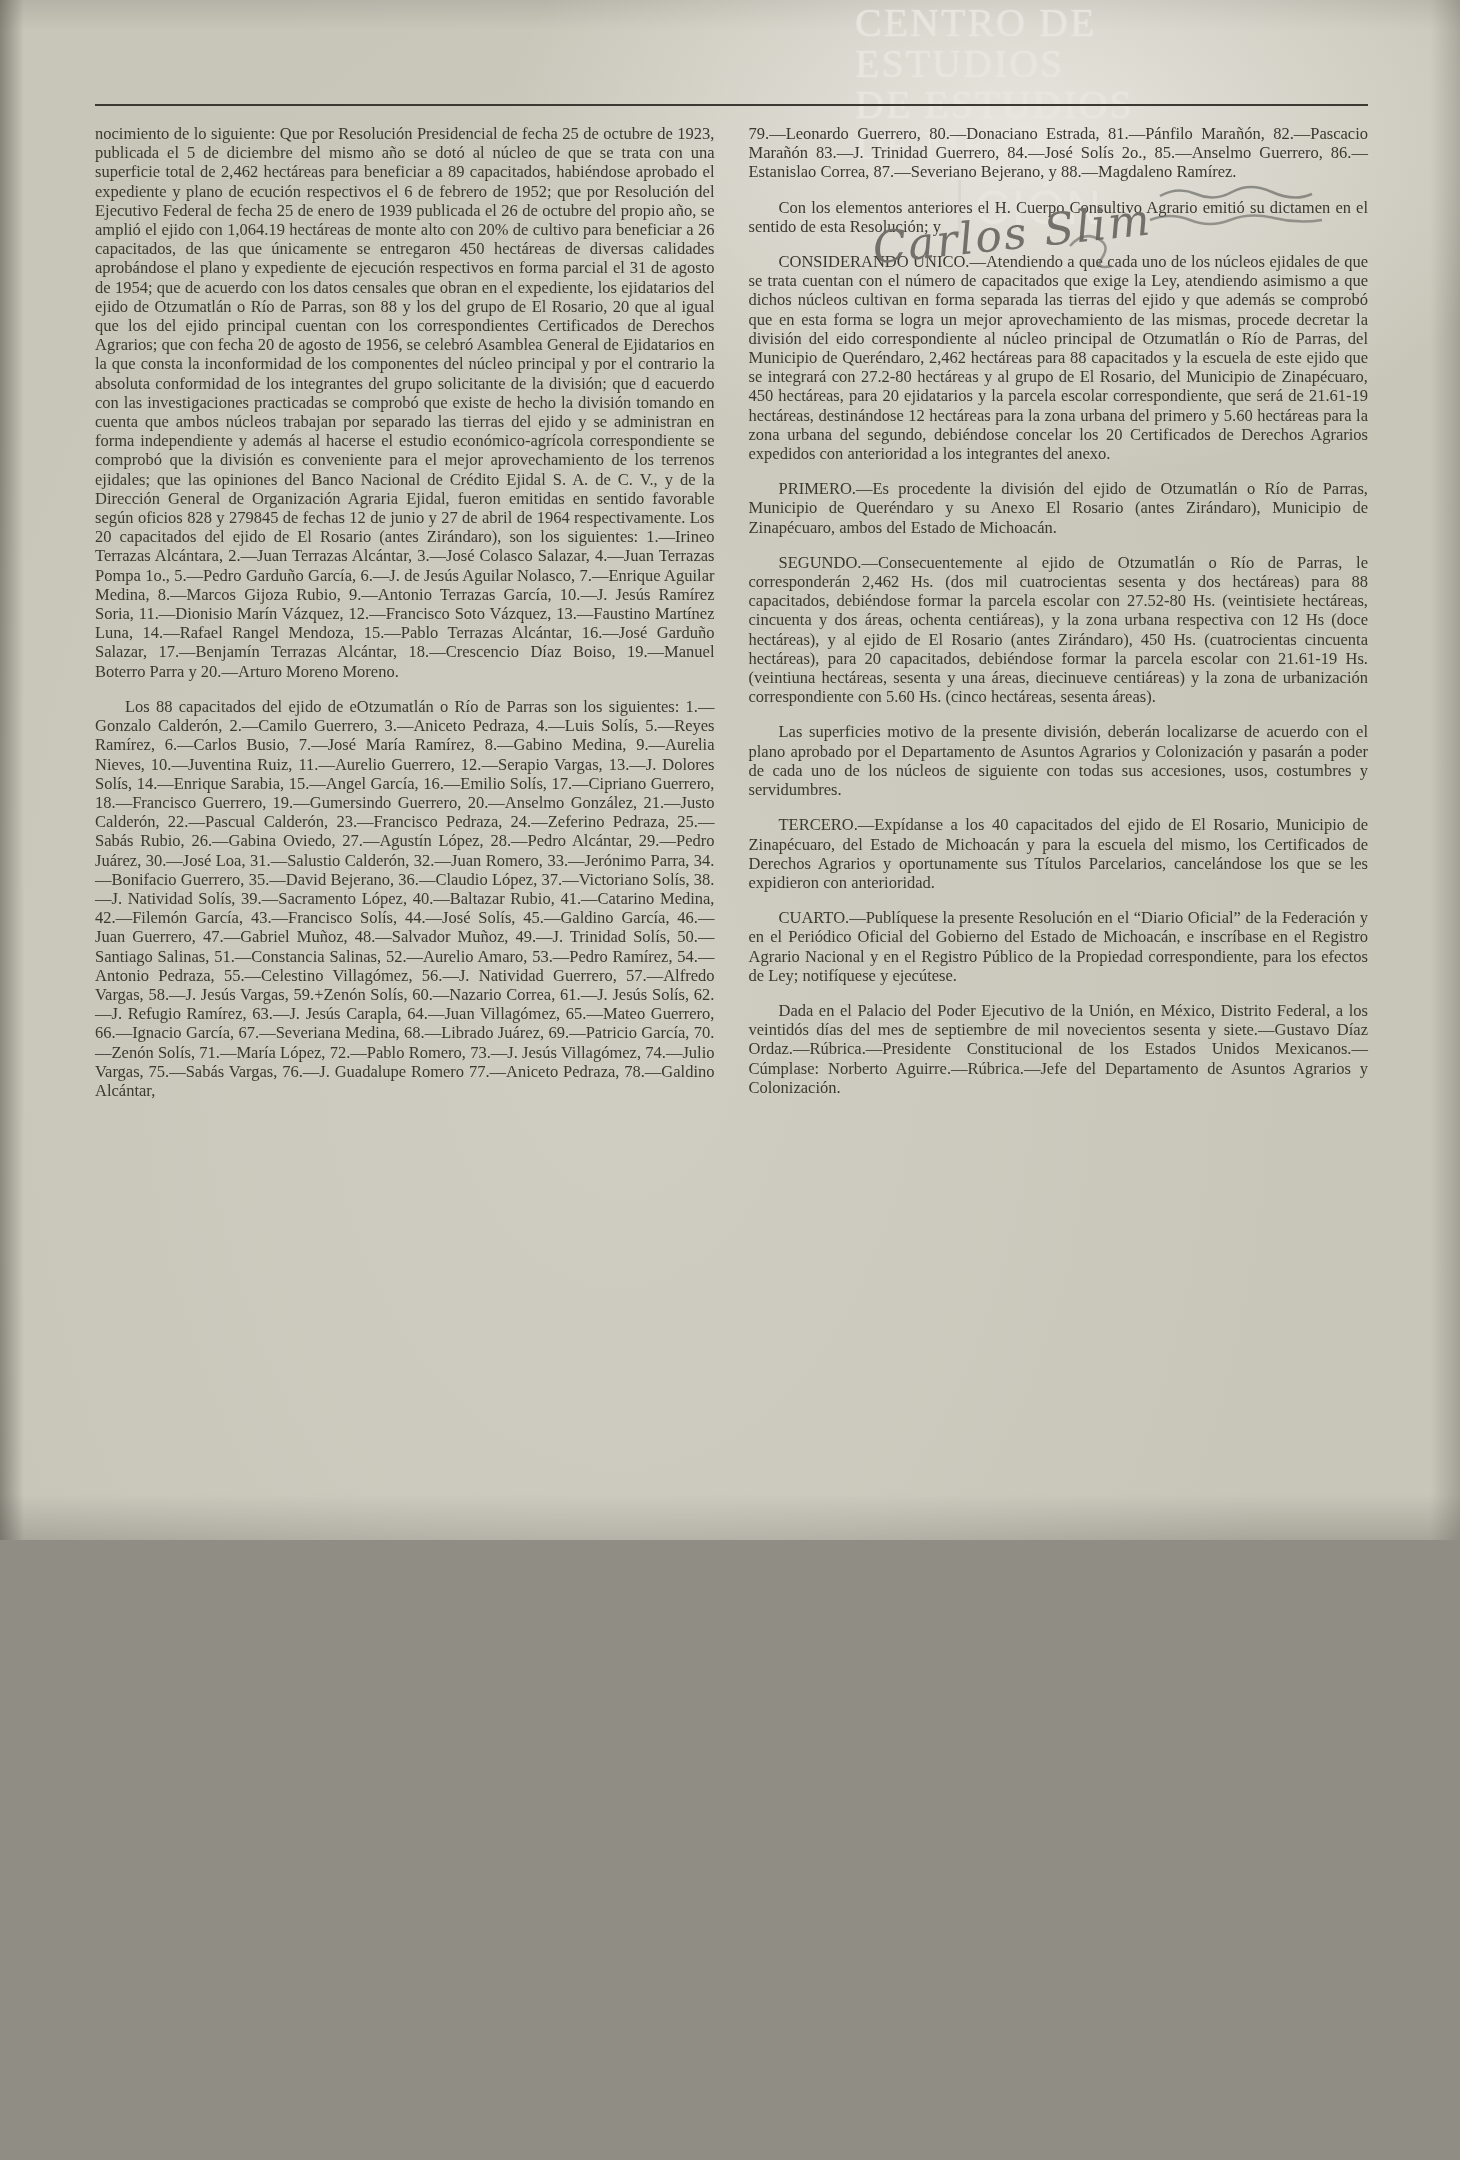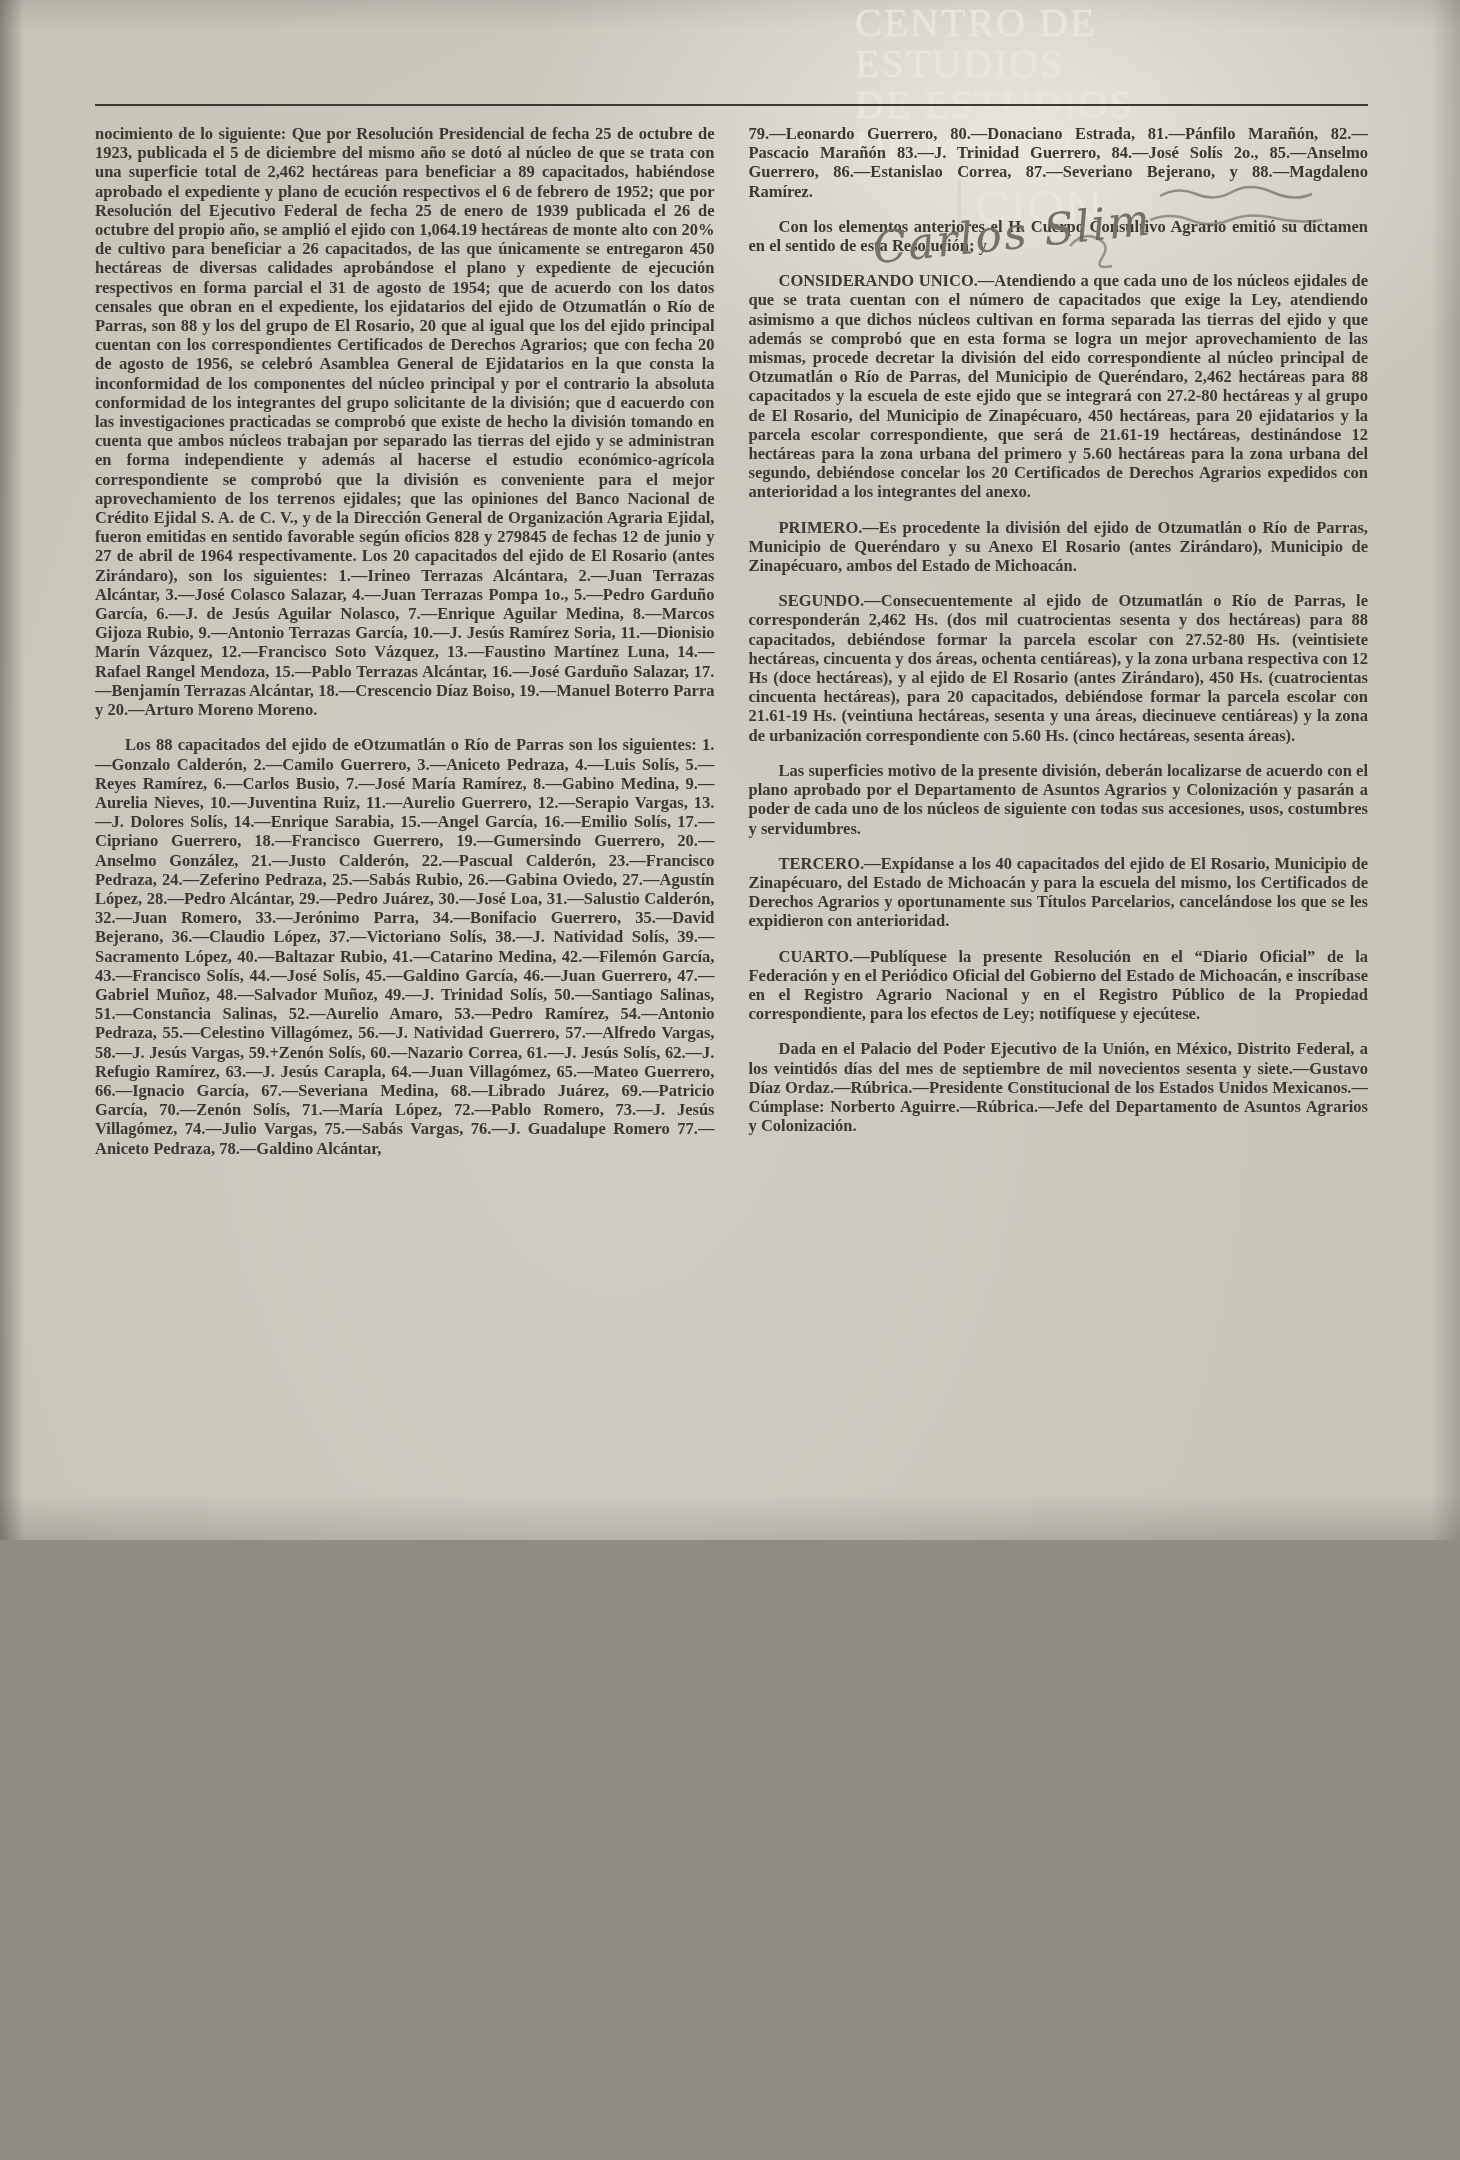--- a/index.html
+++ b/index.html
@@ -71,21 +71,21 @@
     color: #2b2923; margin-right: 16px;
   }
   .mast-date { font-size: 21px; font-weight: bold; color: #2e2c26; }
   .rule { height: 2px; background: #3b3931; margin-top: 8px; }
 
   .columns { display: flex; gap: 34px; margin-top: 18px; }
   .col {
     flex: 1; min-width: 0;
     text-align: justify;
     font-size: 16.5px; line-height: 19.2px;
-    font-weight: bold;
+    font-weight: normal;
     color: #3a382f;
   }
   .para { margin: 0 0 16px 0; }
   .para.indent { text-indent: 30px; }
 </style>
 </head>
 <body>
 
 <div class="page">
 

